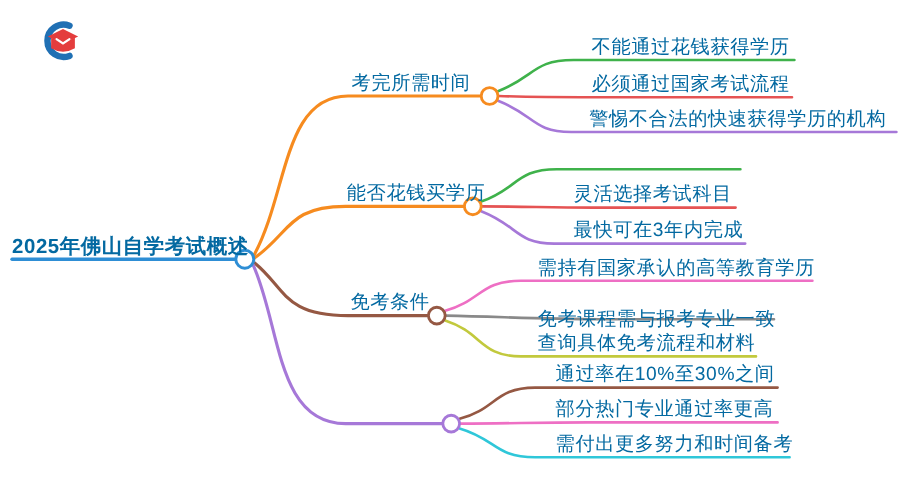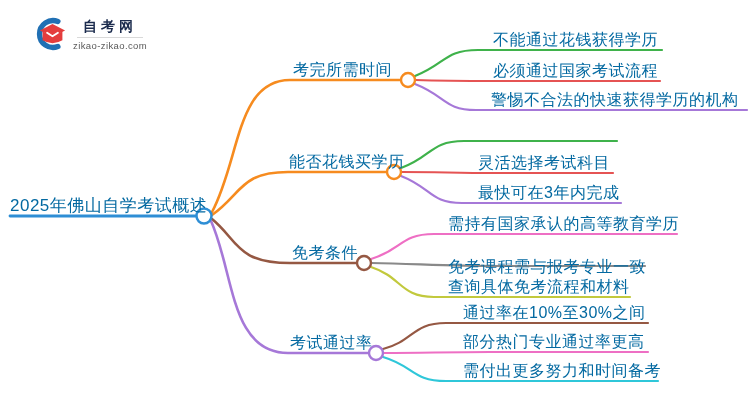--- a/index.html
+++ b/index.html
@@ -5,21 +5,21 @@
   html,body{margin:0;padding:0;background:#fff;}
   .stage{
     position:relative;width:750px;height:410px;background:#fff;overflow:hidden;
     font-family:"Liberation Sans","DejaVu Sans",sans-serif;
   }
   .edges{position:absolute;left:0;top:0;}
   .label{
     position:absolute;white-space:nowrap;color:#0369a1;
     font-size:16px;font-weight:500;line-height:1.15;letter-spacing:0.5px;
   }
-  .label.central{font-size:17px;font-weight:400;}
+  .label.central{font-size:17px;font-weight:700;}
   .logo{position:absolute;left:30px;top:16px;display:flex;align-items:center;gap:7px;}
   .logo-text{display:flex;flex-direction:column;align-items:center;}
   .logo-title{font-size:14px;font-weight:bold;color:#1b2b4d;letter-spacing:4px;line-height:1.3;}
   .logo-divider{width:66px;height:1px;background:#d9d9d9;margin:2px 0 2px 0;}
   .logo-domain{font-size:9.5px;color:#5a5a5a;letter-spacing:0.4px;}
 </style>
 </head>
 <body>
 
 <div class="stage">
@@ -56,21 +56,20 @@
       <circle cx="364" cy="263" r="7" fill="#fff" stroke-width="2.4" stroke="#955843"></circle>
       <circle cx="376" cy="353" r="7" fill="#fff" stroke-width="2.4" stroke="#a678d8"></circle>
     </g>
   </svg>
 
   <div class="label central" style="left:10px;top:196px">2025年佛山自学考试概述</div>
 
   <div class="label" style="left:293px;top:61px">考完所需时间</div>
   <div class="label" style="left:289px;top:153px">能否花钱买学历</div>
   <div class="label" style="left:292px;top:244px">免考条件</div>
-  <div class="label" style="left:290px;top:334px">考试通过率</div>
 
   <div class="label" style="left:493px;top:31px">不能通过花钱获得学历</div>
   <div class="label" style="left:493px;top:62px">必须通过国家考试流程</div>
   <div class="label" style="left:491px;top:91px">警惕不合法的快速获得学历的机构</div>
 
   <div class="label" style="left:478px;top:154px">灵活选择考试科目</div>
   <div class="label" style="left:478px;top:184px">最快可在3年内完成</div>
 
   <div class="label" style="left:448px;top:215px">需持有国家承认的高等教育学历</div>
   <div class="label" style="left:448px;top:258px">免考课程需与报考专业一致</div>
@@ -80,20 +79,15 @@
   <div class="label" style="left:463px;top:333px">部分热门专业通过率更高</div>
   <div class="label" style="left:463px;top:362px">需付出更多努力和时间备考</div>
 
   <div class="logo">
     <svg width="36" height="36" viewBox="0 0 40 40">
       <path d="M31,6 A15,15 0 1 0 31,34" fill="none" stroke="#2070b4" stroke-width="6" stroke-linecap="round"></path>
       <path d="M11,16 L25,9 L39,16 L25,23 Z" fill="#e43d3d"></path>
       <path d="M14,17 L14,27 Q25,33.5 36,27 L36,17 L25,23 Z" fill="#e43d3d"></path>
       <path d="M19,18.5 L25,22.5 L31,18.5" stroke="#ffffff" stroke-width="2" fill="none" stroke-linecap="round"></path>
     </svg>
-    <div class="logo-text">
-      <div class="logo-title">自考网</div>
-      <div class="logo-divider"></div>
-      <div class="logo-domain">zikao-zikao.com</div>
-    </div>
   </div>
 
 </div>
 
 </body></html>

